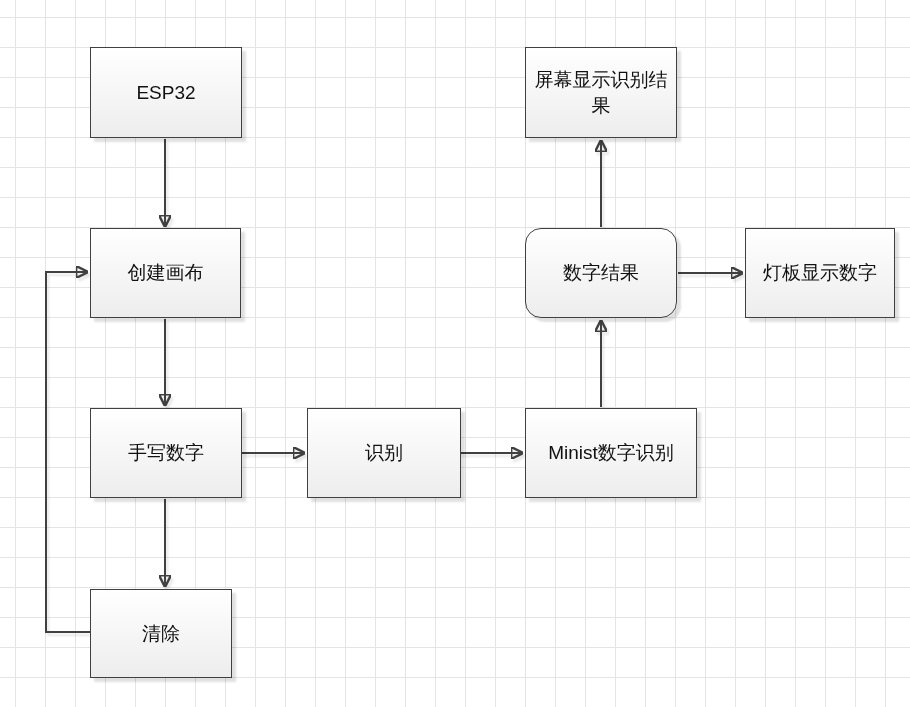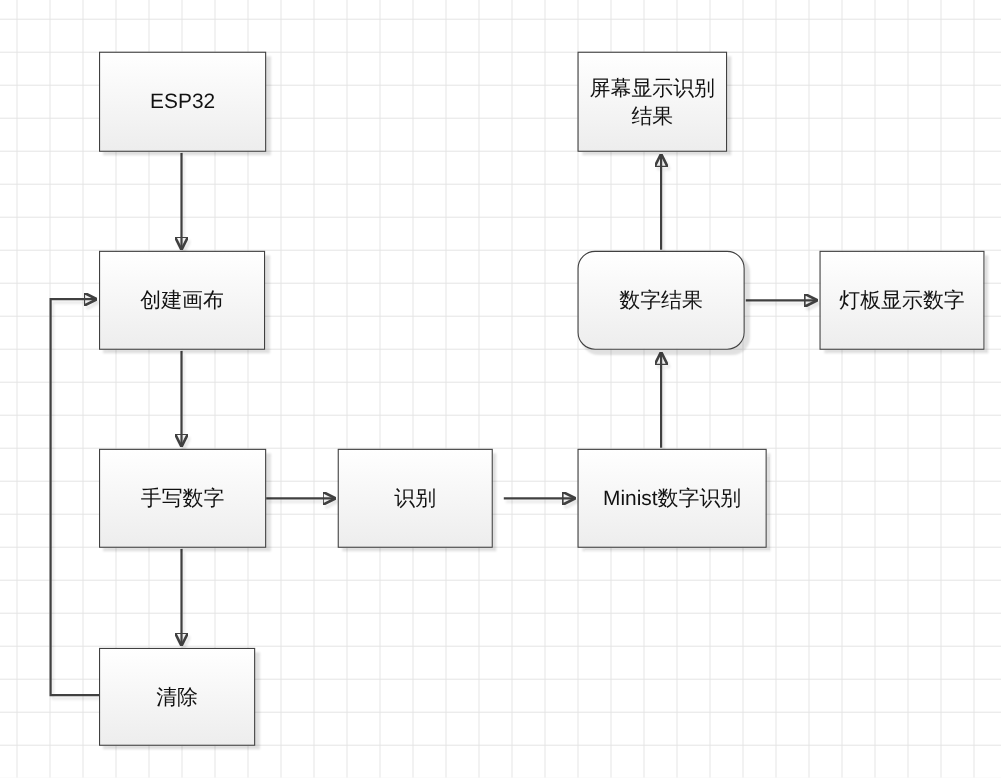--- a/index.html
+++ b/index.html
@@ -81,33 +81,33 @@
   </div>
 
   <div class="node" style="left:90px;  top:408px; width:152px; height:90px;text-align:center;">
     <span>手写数字</span>
   </div>
 
   <div class="node" style="left:90px;  top:589px; width:142px; height:89px;">
     <span>清除</span>
   </div>
 
-  <div class="node" style="left:307px; top:408px; width:141px; height:90px;">
+  <div class="node" style="left:307px; top:408px; width:154px; height:90px;">
     <span>识别</span>
   </div>
 
   <div class="node" style="left:525px; top:408px; width:172px; height:90px;">
     <span>Minist数字识别</span>
   </div>
 
   <div class="node" style="left:525px; top:228px; width:152px; height:90px;border-radius:16px;">
     <span>数字结果</span>
   </div>
 
-  <div class="node" style="left:525px; top:47px;  width:136px; height:91px;">
+  <div class="node" style="left:525px; top:47px;  width:152px; height:91px;">
     <span>屏幕显示识别结果</span>
   </div>
 
   <div class="node" style="left:745px; top:228px; width:150px; height:90px;">
     <span>灯板显示数字</span>
   </div>
 
 </div>
 
 </body></html>

